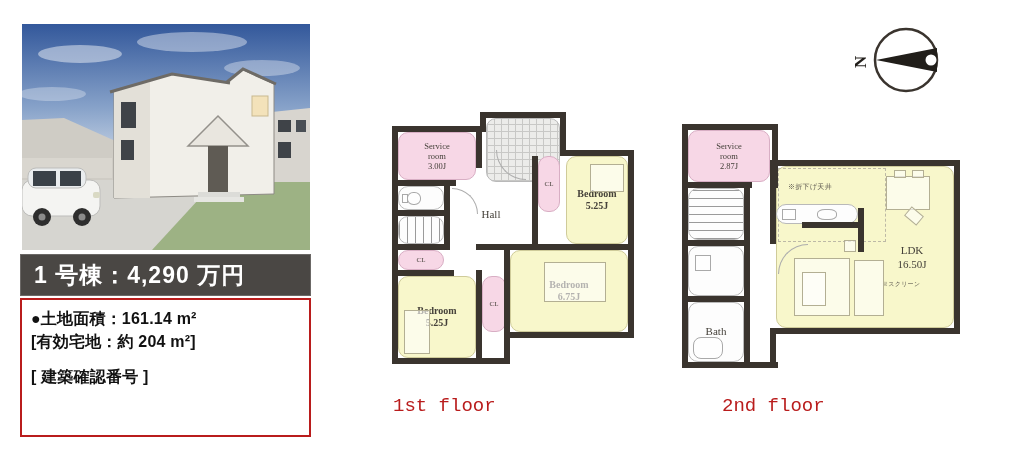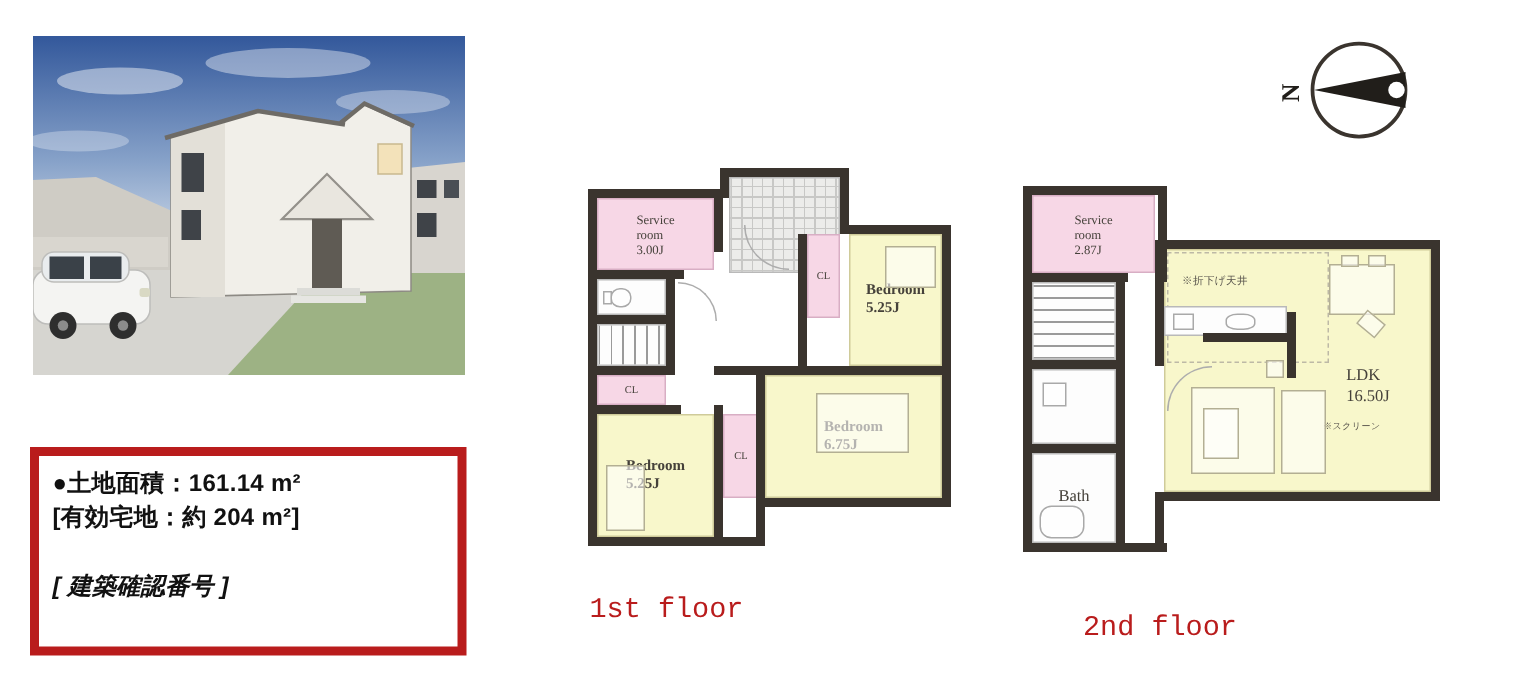--- a/index.html
+++ b/index.html
@@ -6,29 +6,29 @@
   #flyer{position:relative;width:1012px;height:450px;background:#fff;overflow:hidden;
          font-family:"Liberation Sans",sans-serif;}
   .abs{position:absolute;}
   
   #caption{left:22px;top:5px;font-size:13.5px;font-weight:600;color:#111;letter-spacing:.5px;}
   #photo{left:22px;top:24px;width:288px;height:226px;}
   #price-banner{left:20px;top:254px;width:291px;height:42px;background:#4a4744;
     color:#fff;font-size:23px;font-weight:700;display:flex;align-items:center;
     padding-left:13px;box-sizing:border-box;letter-spacing:1px;border:1px solid #6b6866;}
   #detail-box{left:20px;top:298px;width:291px;height:139px;background:#fff;
-    border:6px solid #b91c1c;box-sizing:border-box;padding:7px 9px;color:#111;}
+    border:2px solid #b91c1c;box-sizing:border-box;padding:7px 9px;color:#111;}
   .detail-line{font-size:16px;font-weight:600;line-height:1.45;letter-spacing:.2px;white-space:nowrap;}
-  .detail-line.gap{margin-top:23px;font-style:italic;}
+  .detail-line.gap{margin-top:12px;}
   
   .plan{position:absolute;background:#fff;}
   .w{position:absolute;background:#3a342e;}
   .room{position:absolute;display:flex;align-items:center;justify-content:center;
-    white-space:pre-line;font-family:"Liberation Serif",serif;
-    color:#45413a;box-sizing:border-box;}
+    text-align:center;white-space:pre-line;font-family:"Liberation Serif",serif;
+    color:#45413a;box-sizing:border-box;border-radius:10px;}
   .yellow{background:#f8f7cb;border:1px solid #cfcb9a;}
   .pink{background:#f7d7e6;border:1px solid #d8aec4;}
   .white-room{background:#fdfdfd;border:1px solid #b9b9b9;}
   .grid{background-color:#ececea;
     background-image:repeating-linear-gradient(0deg,#c8c8c6 0 1px,transparent 1px 7px),
                      repeating-linear-gradient(90deg,#c8c8c6 0 1px,transparent 1px 7px);
     border:1px solid #b9b9b9;}
   .stairs-v{background-color:#fdfdfd;border:1px solid #b9b9b9;
     background-image:repeating-linear-gradient(90deg,#9a9a9a 0 1px,transparent 1px 8px);}
   .stairs-h{background-color:#fdfdfd;border:1px solid #b9b9b9;
@@ -97,20 +97,23 @@
       <rect x="11" y="147" width="23" height="15" fill="#3a4148"></rect>
       <rect x="38" y="147" width="21" height="15" fill="#3a4148"></rect>
       <circle cx="20" cy="193" r="9" fill="#2e2e2e"></circle>
       <circle cx="20" cy="193" r="3.5" fill="#8b8b8b"></circle>
       <circle cx="60" cy="193" r="9" fill="#2e2e2e"></circle>
       <circle cx="60" cy="193" r="3.5" fill="#8b8b8b"></circle>
       <rect x="71" y="168" width="7" height="6" rx="2" fill="#d9d9c4"></rect>
     </g>
   </svg>
 
+  <div class="abs" id="price-banner">
+    <span>1 号棟：4,290 万円</span>
+  </div>
 
   <div class="abs" id="detail-box">
     <div class="detail-line">●土地面積：161.14 m²</div>
     <div class="detail-line">[有効宅地：約 204 m²]</div>
     <div class="detail-line gap">[ 建築確認番号 ]</div>
   </div>
 
   <svg class="abs" style="left:850px;top:22px;" width="100" height="76" viewBox="0 0 100 76">
     <circle cx="56" cy="38" r="31" fill="#ffffff" stroke="#3a342e" stroke-width="2.5"></circle>
     <polygon points="26,38 87,26 87,50" fill="#211e1a"></polygon>
@@ -126,20 +129,21 @@
 room
 3.00J</div>
     <div class="room white-room" style="left:6px;top:74px;width:46px;height:24px;">
       <div class="furn gray" style="left:8px;top:5px;width:14px;height:13px;border-radius:45%;"></div>
       <div class="furn gray" style="left:3px;top:7px;width:6px;height:9px;"></div>
     </div>
     <div class="room stairs-v" style="left:6px;top:104px;width:46px;height:28px;"></div>
     <div class="room pink room-label-cl" style="left:6px;top:138px;width:46px;height:20px;">CL</div>
     <div class="room yellow room-label-md" style="left:6px;top:164px;width:78px;height:82px;">Bedroom
 5.25J</div>
+    <div class="room room-label-lg" style="left:58px;top:74px;width:82px;height:58px;">Hall</div>
     <div class="arc" style="left:60px;top:76px;width:26px;height:26px;transform:rotate(180deg);"></div>
     <div class="room pink room-label-cl" style="left:146px;top:44px;width:22px;height:56px;">CL</div>
     <div class="room yellow room-label-md" style="left:174px;top:44px;width:62px;height:88px;">Bedroom
 5.25J</div>
     <div class="room pink room-label-cl" style="left:90px;top:164px;width:24px;height:56px;">CL</div>
     <div class="room yellow room-label-md" style="left:118px;top:138px;width:118px;height:82px;">Bedroom
 6.75J</div>
 
     <div class="furn" style="left:198px;top:52px;width:34px;height:28px;"></div>
     <div class="furn" style="left:12px;top:198px;width:26px;height:44px;"></div>
@@ -211,15 +215,15 @@
     <div class="w" style="left:0;top:184px;width:68px;height:6px;"></div>
     <div class="w" style="left:0;top:250px;width:96px;height:6px;"></div>
     <div class="w" style="left:88px;top:48px;width:186px;height:6px;"></div>
     <div class="w" style="left:272px;top:48px;width:6px;height:174px;"></div>
     <div class="w" style="left:88px;top:216px;width:186px;height:6px;"></div>
     <div class="w" style="left:88px;top:216px;width:6px;height:40px;"></div>
     <div class="w" style="left:88px;top:48px;width:6px;height:84px;"></div>
     <div class="w" style="left:176px;top:96px;width:6px;height:44px;"></div>
     <div class="w" style="left:120px;top:110px;width:62px;height:6px;"></div>
   </div>
-  <div class="plan-caption" style="left:722px;top:395px;margin-top:12px;">2nd floor</div>
+  <div class="plan-caption" style="left:722px;top:395px;">2nd floor</div>
 
 </div>
 
 </body></html>

